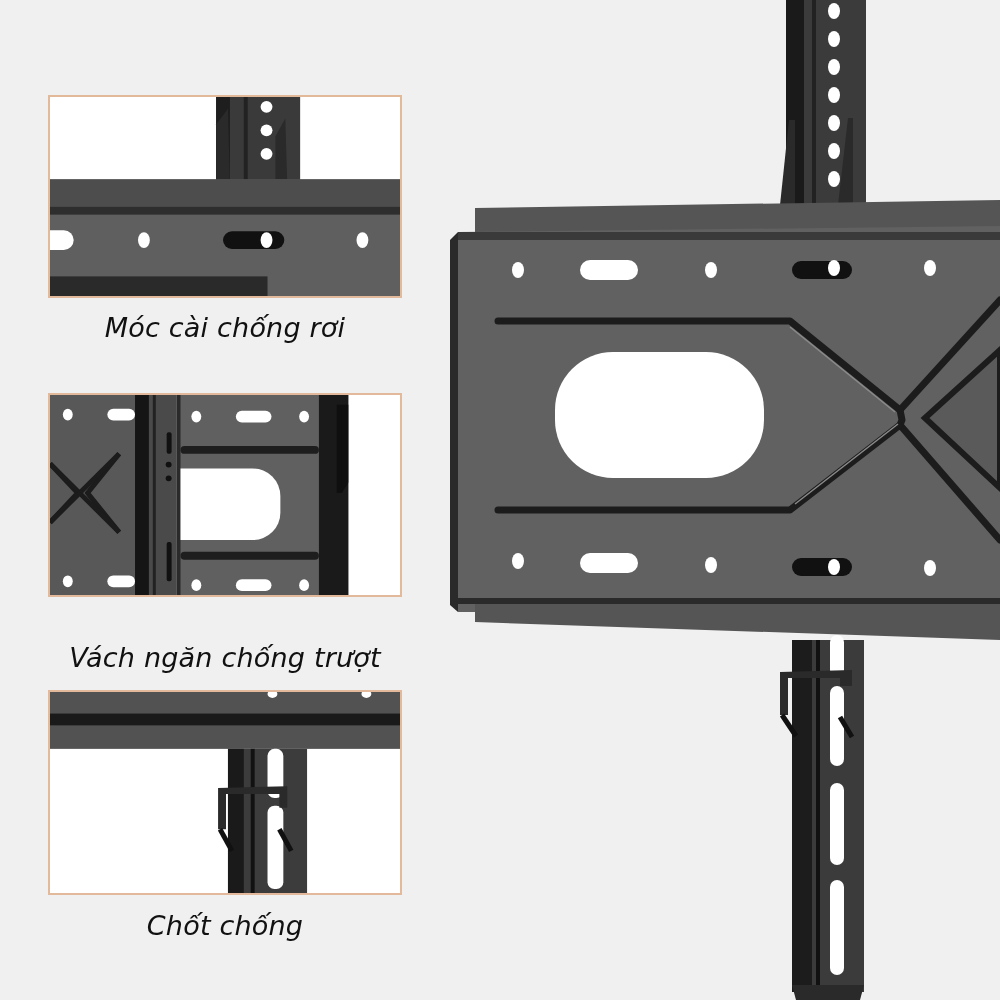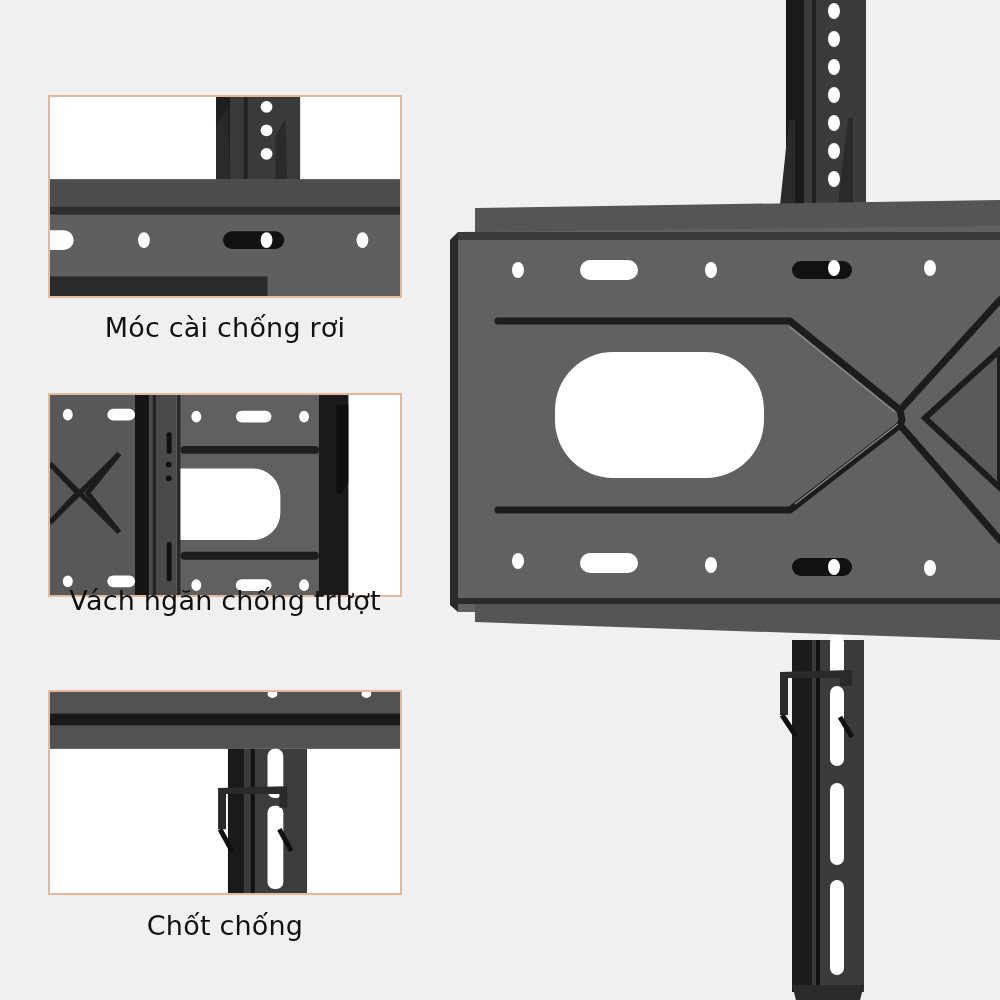--- a/index.html
+++ b/index.html
@@ -21,20 +21,21 @@
   .inset svg { display: block; width: 100%; height: 100%; }
   .caption {
     position: absolute;
     left: 30px;
     width: 390px;
     text-align: center;
     font-size: 27px;
     font-weight: 500;
     color: #111111;
     letter-spacing: 0.2px;
+    font-style: italic;
   }
   .main-product { position: absolute; left: 440px; top: 0; width: 560px; height: 1000px; }
   .main-product svg { display: block; width: 100%; height: 100%; }
 </style>
 </head>
 <body>
 
 <div class="inset" style="top:95px;height:203px;">
   <svg viewBox="0 0 354 203" preserveAspectRatio="none">
     <rect x="0" y="0" width="354" height="203" fill="#ffffff"></rect>
@@ -96,21 +97,21 @@
     <rect x="132" y="160" width="140" height="8" rx="4" fill="#1e1e1e"></rect>
     <ellipse cx="148" cy="194" rx="5" ry="6" fill="#fff"></ellipse>
     <rect x="188" y="188" width="36" height="12" rx="6" fill="#fff"></rect>
     <ellipse cx="257" cy="194" rx="5" ry="6" fill="#fff"></ellipse>
 
     <rect x="272" y="0" width="30" height="204" fill="#1a1a1a"></rect>
     <polygon points="290,10 305,10 305,85 295,100 290,100" fill="#0f0f0f"></polygon>
     <rect x="302" y="0" width="52" height="204" fill="#ffffff"></rect>
   </svg>
 </div>
-<div class="caption" style="top:585px;">Vách ngăn chống trượt</div>
+<div class="caption" style="top:642px;">Vách ngăn chống trượt</div>
 
 <div class="inset" style="top:690px;height:205px;">
   <svg viewBox="0 0 354 205" preserveAspectRatio="none">
     <rect x="0" y="0" width="354" height="205" fill="#ffffff"></rect>
 
     <rect x="0" y="0" width="354" height="58" fill="#525252"></rect>
     <rect x="0" y="22" width="354" height="12" fill="#1a1a1a"></rect>
     <ellipse cx="225" cy="2" rx="5" ry="4" fill="#fff"></ellipse>
     <ellipse cx="320" cy="2" rx="5" ry="4" fill="#fff"></ellipse>
 

